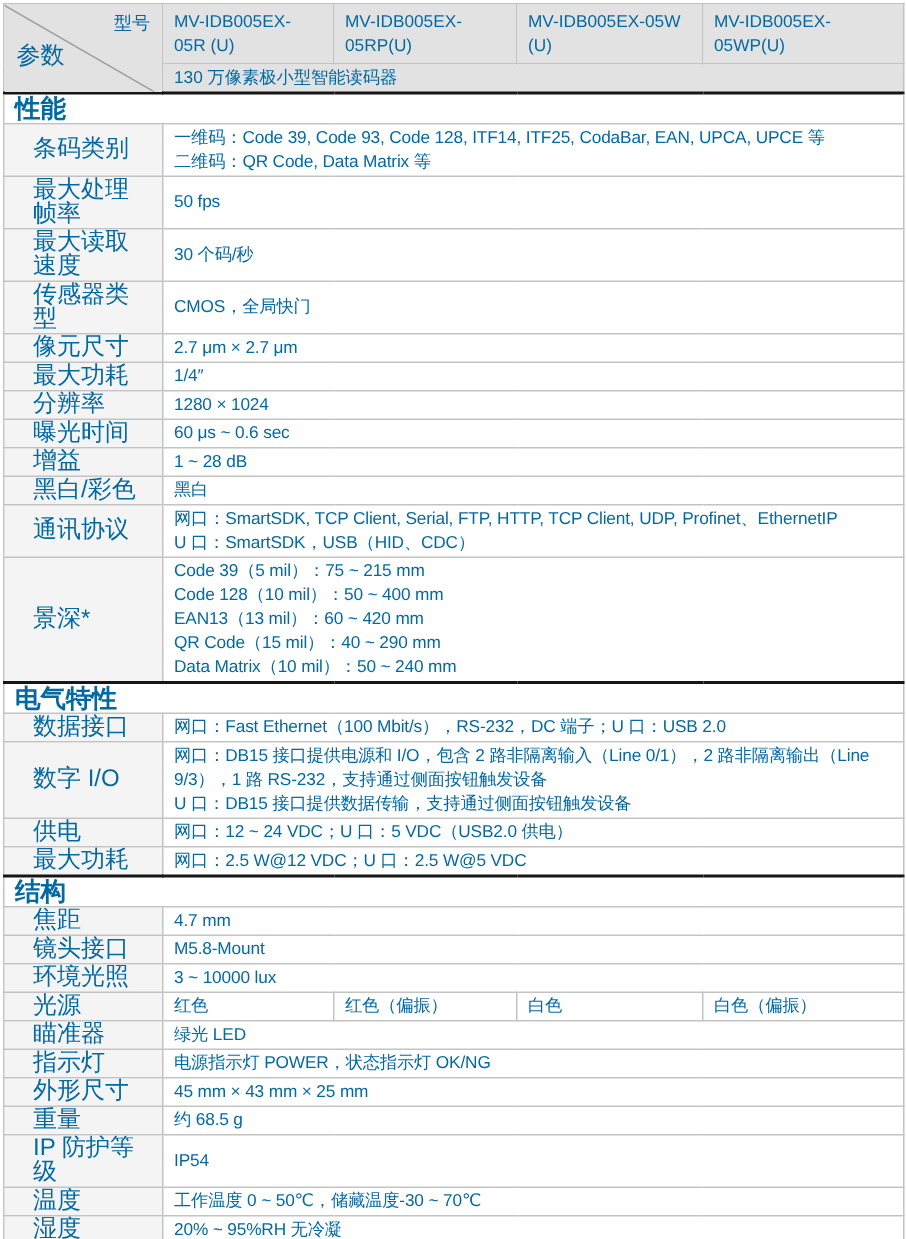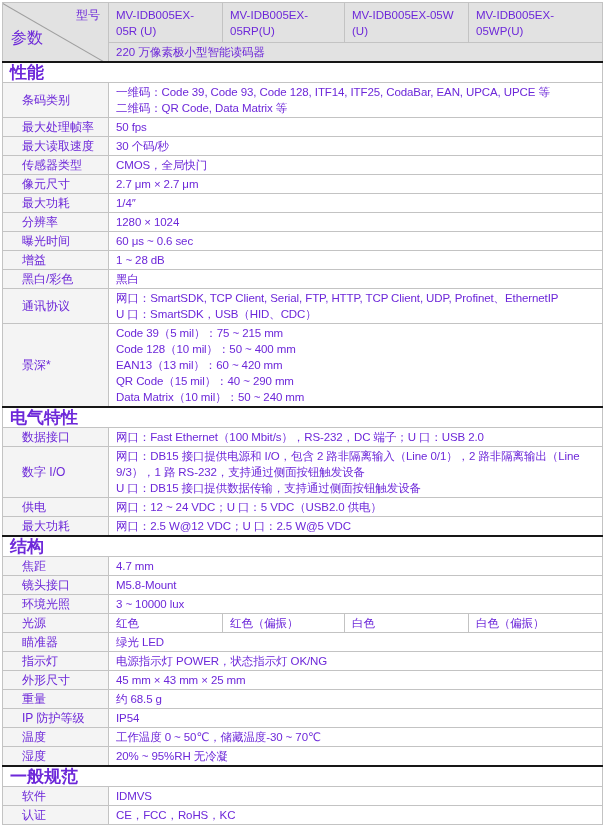--- a/index.html
+++ b/index.html
@@ -1,20 +1,20 @@
 <!DOCTYPE html>
 <html><head>
 <meta charset="utf-8">
 <style>
   html, body { margin: 0; padding: 0; background: #ffffff; }
   .page {
     width: 604px; height: 826px; overflow: hidden; box-sizing: border-box;
     padding: 2px; background: #ffffff;
     font-family: "Liberation Sans", "DejaVu Sans", sans-serif;
-    color: #6d28d9;
+    color: #0369a1;
   }
   table.spec {
     border-collapse: collapse; table-layout: fixed;
     width: 600px; border: 1px solid #a9a9a9;
   }
   td {
     border: 1px solid #c3c3c3;
     font-size: 11.5px; line-height: 16px;
     padding: 1px 7px; overflow: hidden; vertical-align: middle;
     box-sizing: border-box;
@@ -26,21 +26,21 @@
   .corner-diag {
     position: absolute; top: 0; left: 0; width: 123px; height: 1px;
     background: #9f9f9f; transform-origin: 0 0; transform: rotate(30deg);
   }
   .corner-model { position: absolute; top: 4px; right: 8px; font-size: 12px; }
   .corner-param { position: absolute; left: 8px; top: 27px; font-size: 16px; }
   tr.section-row td {
     background: #ffffff; font-weight: bold; font-size: 17px;
     border-top: 2px solid #161616; line-height: 17px;
   }
-  td.label-cell { background: #f4f4f4; font-size: 12px; padding-left: 19px; }
+  td.label-cell { background: #f4f4f4; font-size: 16px; padding-left: 19px; }
   td.value-cell { background: #ffffff; }
   .value-cell .vline { white-space: nowrap; letter-spacing: -0.1px; }
 </style>
 </head>
 <body>
 
 <div class="page">
   <table class="spec">
     <colgroup>
       <col style="width:106px">
@@ -55,21 +55,21 @@
           <span class="corner-diag"></span>
           <span class="corner-model">型号</span>
           <span class="corner-param">参数</span>
         </td>
         <td class="model-cell">MV-IDB005EX-05R (U)</td>
         <td class="model-cell">MV-IDB005EX-05RP(U)</td>
         <td class="model-cell">MV-IDB005EX-05W (U)</td>
         <td class="model-cell">MV-IDB005EX-05WP(U)</td>
       </tr>
       <tr>
-        <td class="desc-cell" colspan="4">220 万像素极小型智能读码器</td>
+        <td class="desc-cell" colspan="4">130 万像素极小型智能读码器</td>
       </tr>
     </thead>
     <tbody>
         <tr class="section-row">
           <td colspan="5">性能</td>
         </tr>
         <tr>
           <td class="label-cell">条码类别</td>
           <td colspan="4" class="value-cell">
             <div class="vline">一维码：Code 39, Code 93, Code 128, ITF14, ITF25, CodaBar, EAN, UPCA, UPCE 等</div>

